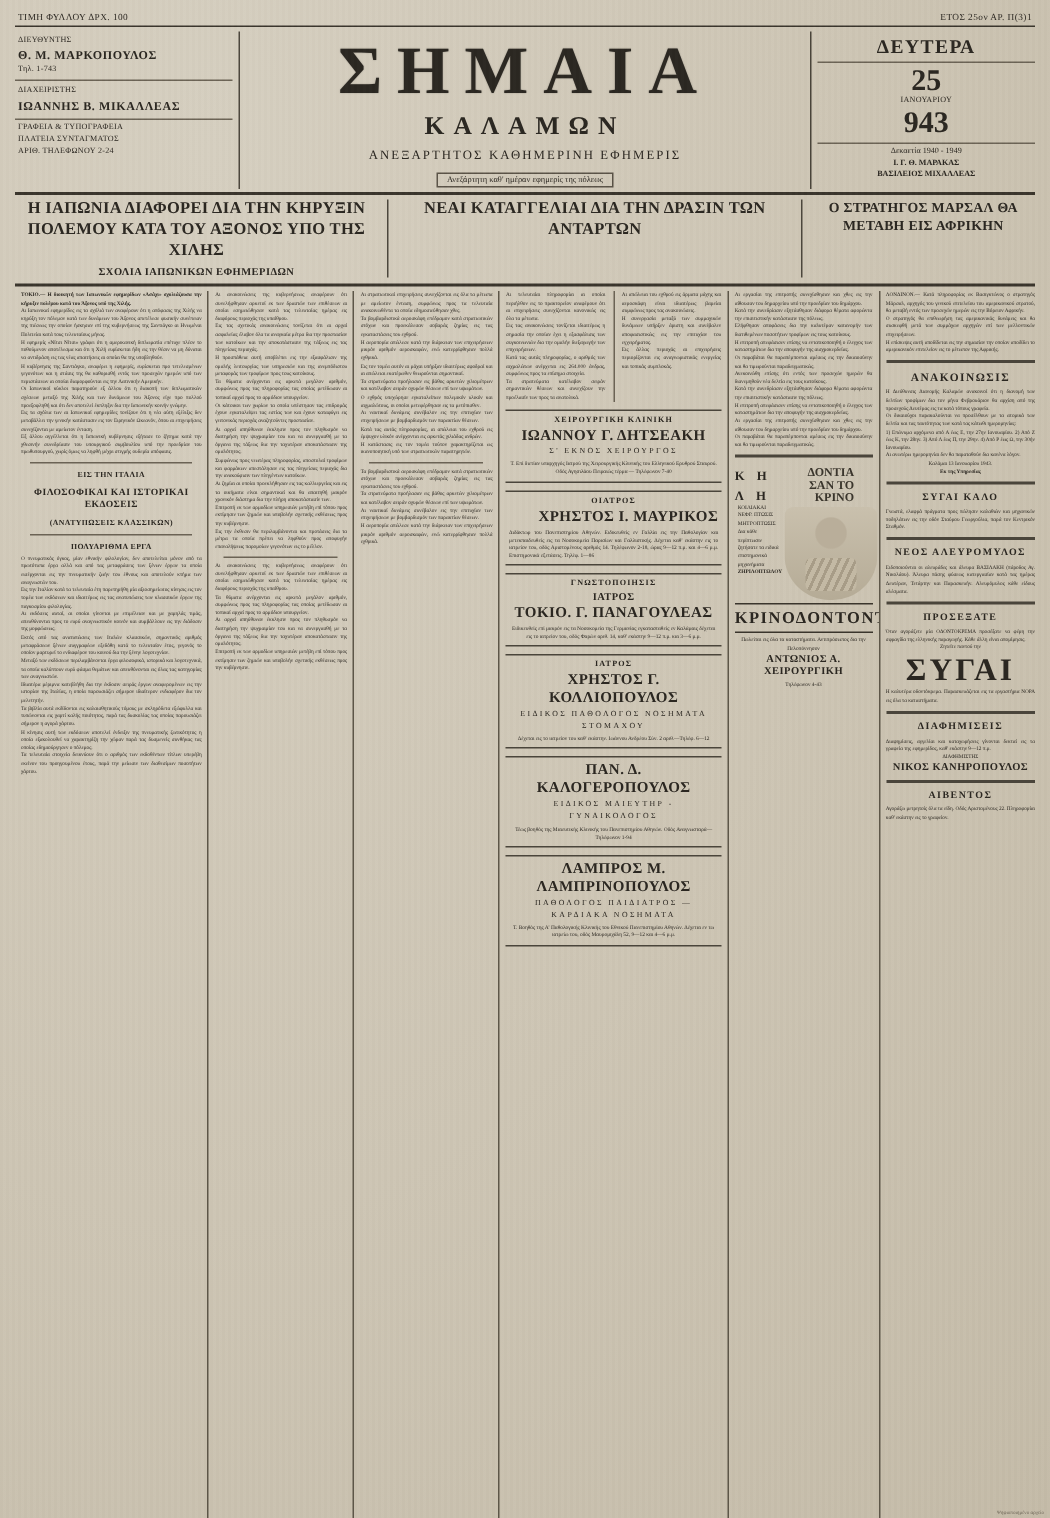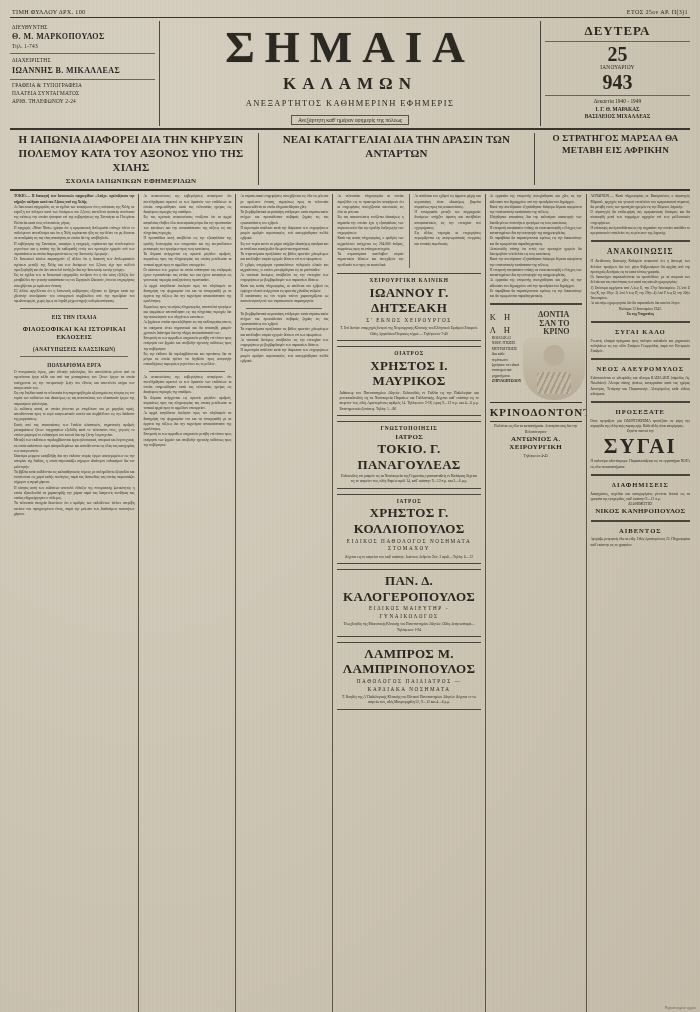--- a/index.html
+++ b/index.html
@@ -91,32 +91,32 @@
   .sub-head.xs{font-size:5.2px;}
   .hr-sep{border-top:1px solid #6b6355;margin:3px 6px;}
   .hr-dbl{border-top:2px solid #4a453b;margin:4px 0 3px;}
   .center{text-align:center;}
   .bold{font-weight:bold;}
   
   .ad{
     border-top:1px solid #4a453b;border-bottom:1px solid #4a453b;
     margin:5px 0;padding:3px 2px;text-align:center;
   }
-  .ad-name{font-size:13px;font-weight:bold;letter-spacing:.3px;line-height:1.2;}
+  .ad-name{font-size:10px;font-weight:bold;letter-spacing:.3px;line-height:1.2;}
   .ad-name.sm{font-size:7px;}
-  .ad-name.lg{font-size:13px;}
+  .ad-name.lg{font-size:10px;text-align:right;}
   .ad-role{font-size:5.2px;letter-spacing:1.6px;margin:1px 0;}
   .ad-txt{font-size:3.6px;line-height:1.45;margin-top:2px;}
   .ad-txt.just{text-align:justify;}
   .ad-kicker{font-size:5.4px;font-weight:bold;letter-spacing:.8px;}
   .notice-h{font-size:7.6px;font-weight:bold;text-align:center;letter-spacing:1px;margin:4px 0 2px;}
   .notice-h.sm{font-size:6.6px;}
   
   .tp-ad{margin:6px 0 2px;text-align:center;position:relative;}
-  .tp-head{font-size:8.5px;font-weight:normal;letter-spacing:3px;}
+  .tp-head{font-size:8.5px;font-weight:bold;letter-spacing:3px;}
   .tp-lines{font-size:3.6px;line-height:1.5;text-align:left;padding:0 2px;}
   .tp-slogan{font-size:8px;font-weight:bold;line-height:1.05;color:#3a352c;text-align:right;padding-right:16px;}
   .tp-brand{
     font-size:11px;font-weight:bold;letter-spacing:1px;
     border-top:1px solid #3a352c;border-bottom:1px solid #3a352c;
     padding:1px 0;margin-top:2px;
   }
   .tp-figure{
     width:62px;height:62px;margin:2px auto 0;
     background:

